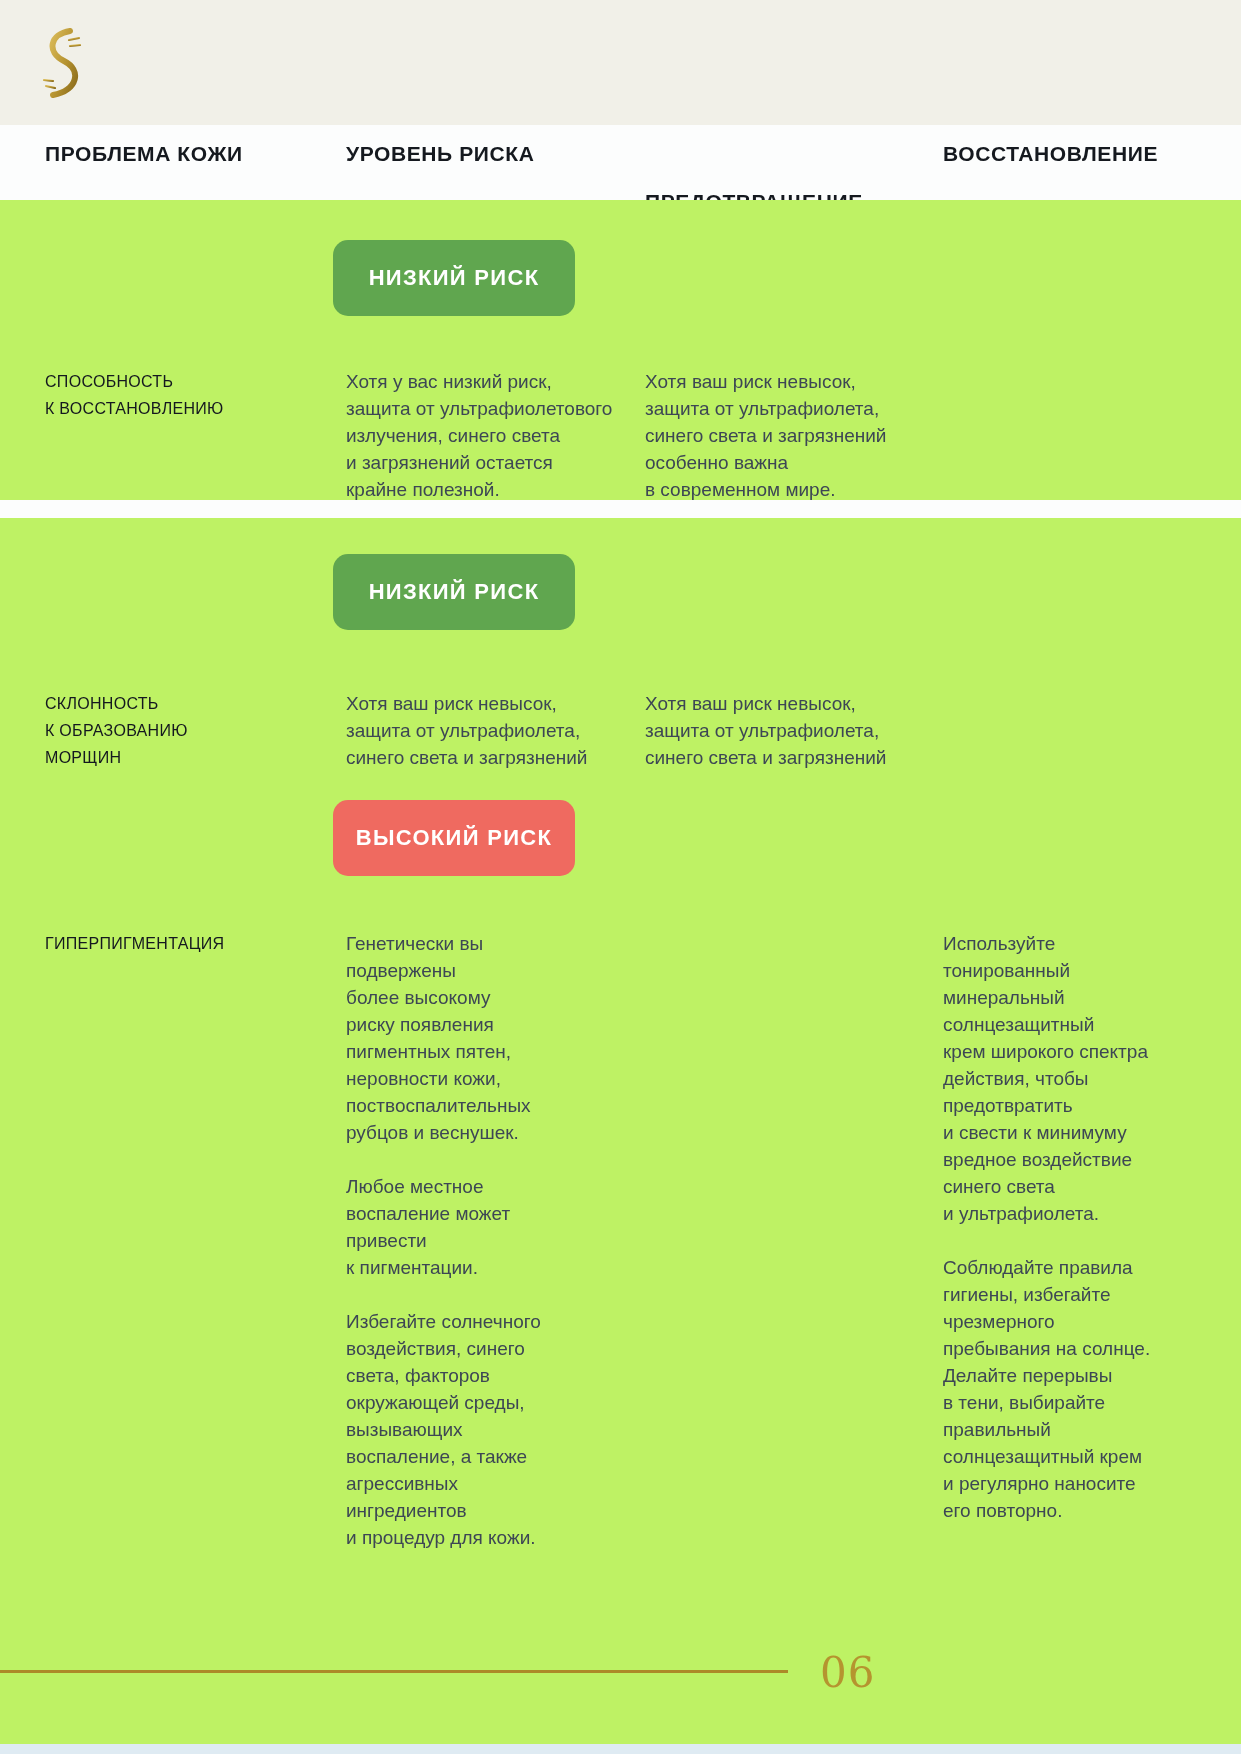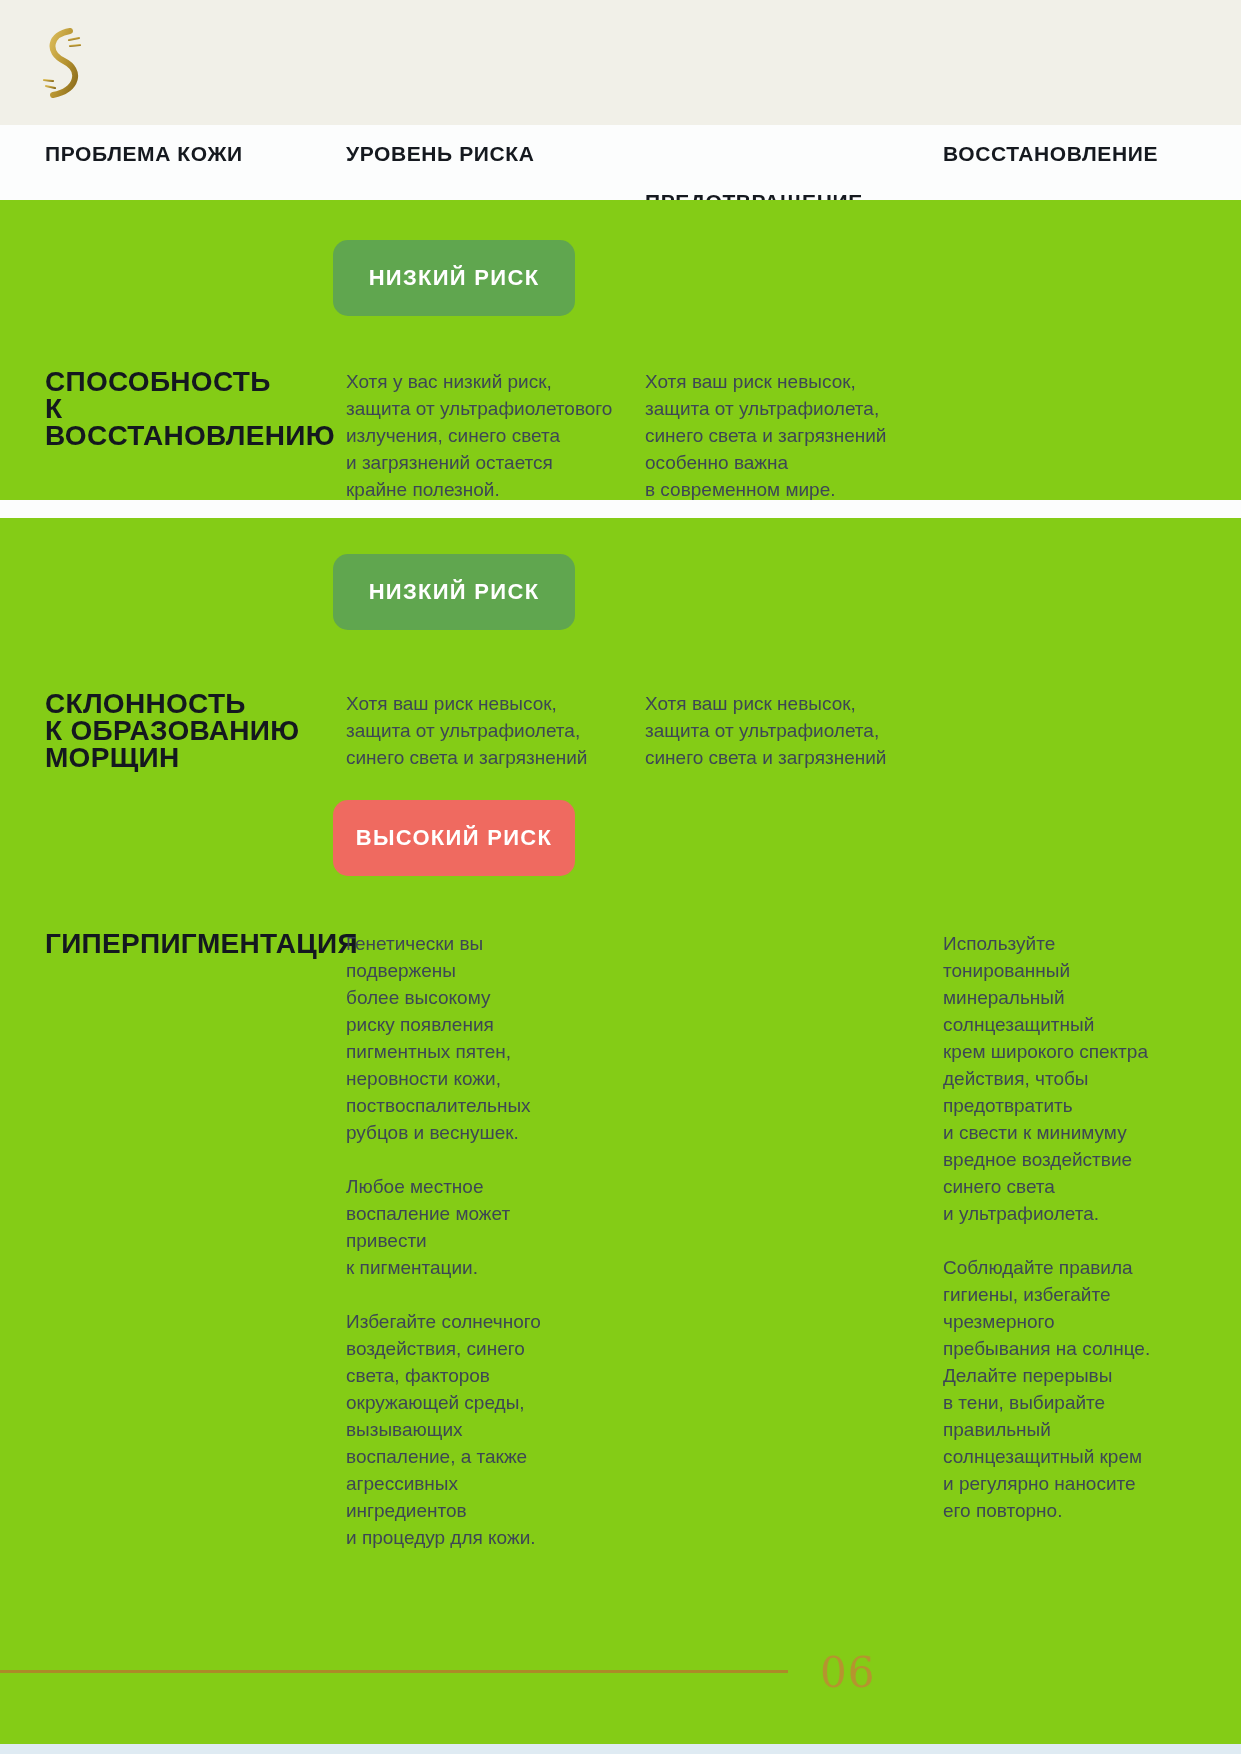--- a/index.html
+++ b/index.html
@@ -14,37 +14,37 @@
   
   .logo{position:absolute;left:40px;top:28px;width:44px;height:70px;}
 
   
   .band{position:absolute;left:0;top:125px;width:1241px;height:1528px;background:#fcfdfd;}
   .topbar{position:absolute;left:0;top:125px;width:1061px;height:75px;}
   .colhead{position:absolute;top:17px;font-size:21px;font-weight:700;color:#15191f;letter-spacing:.6px;white-space:nowrap;}
   .ch1{left:45px;} .ch2{left:346px;} .ch3{left:645px;margin-top:48px;} .ch4{left:943px;}
 
   
-  .card{position:absolute;left:0;width:1241px;background:#84cc16;}
+  .card{position:absolute;left:0;width:1241px;background:#bef264;}
   .card1{top:200px;height:300px;}
   .card2{top:518px;height:282px;}
   .card3{top:772px;height:989px;}
 
   .badge{
     position:absolute;left:333px;width:242px;height:76px;
     border-radius:15px;display:flex;align-items:center;justify-content:center;
     color:#ffffff;font-size:22px;font-weight:700;letter-spacing:1.3px;white-space:nowrap;
   }
   .badge[data-level="low"]{background:#60a64f;}
   .badge[data-level="high"]{background:#ef6a60;}
   .card1 .badge{top:40px;} .card2 .badge{top:36px;} .card3 .badge{top:28px;}
 
   .problem{
     position:absolute;left:45px;width:260px;margin:0;
-    font-size:28px;line-height:27px;font-weight:700;color:#14181f;
+    font-size:16px;line-height:27px;font-weight:400;color:#14181f;
     letter-spacing:.3px;white-space:pre-line;
   }
   .cell{
     position:absolute;margin:0;
     font-size:19px;line-height:27px;color:#3d4754;
     white-space:pre-line;
   }
   .c2{left:346px;width:285px;}
   .c3{left:645px;width:292px;}
   .c4{left:943px;width:282px;}

